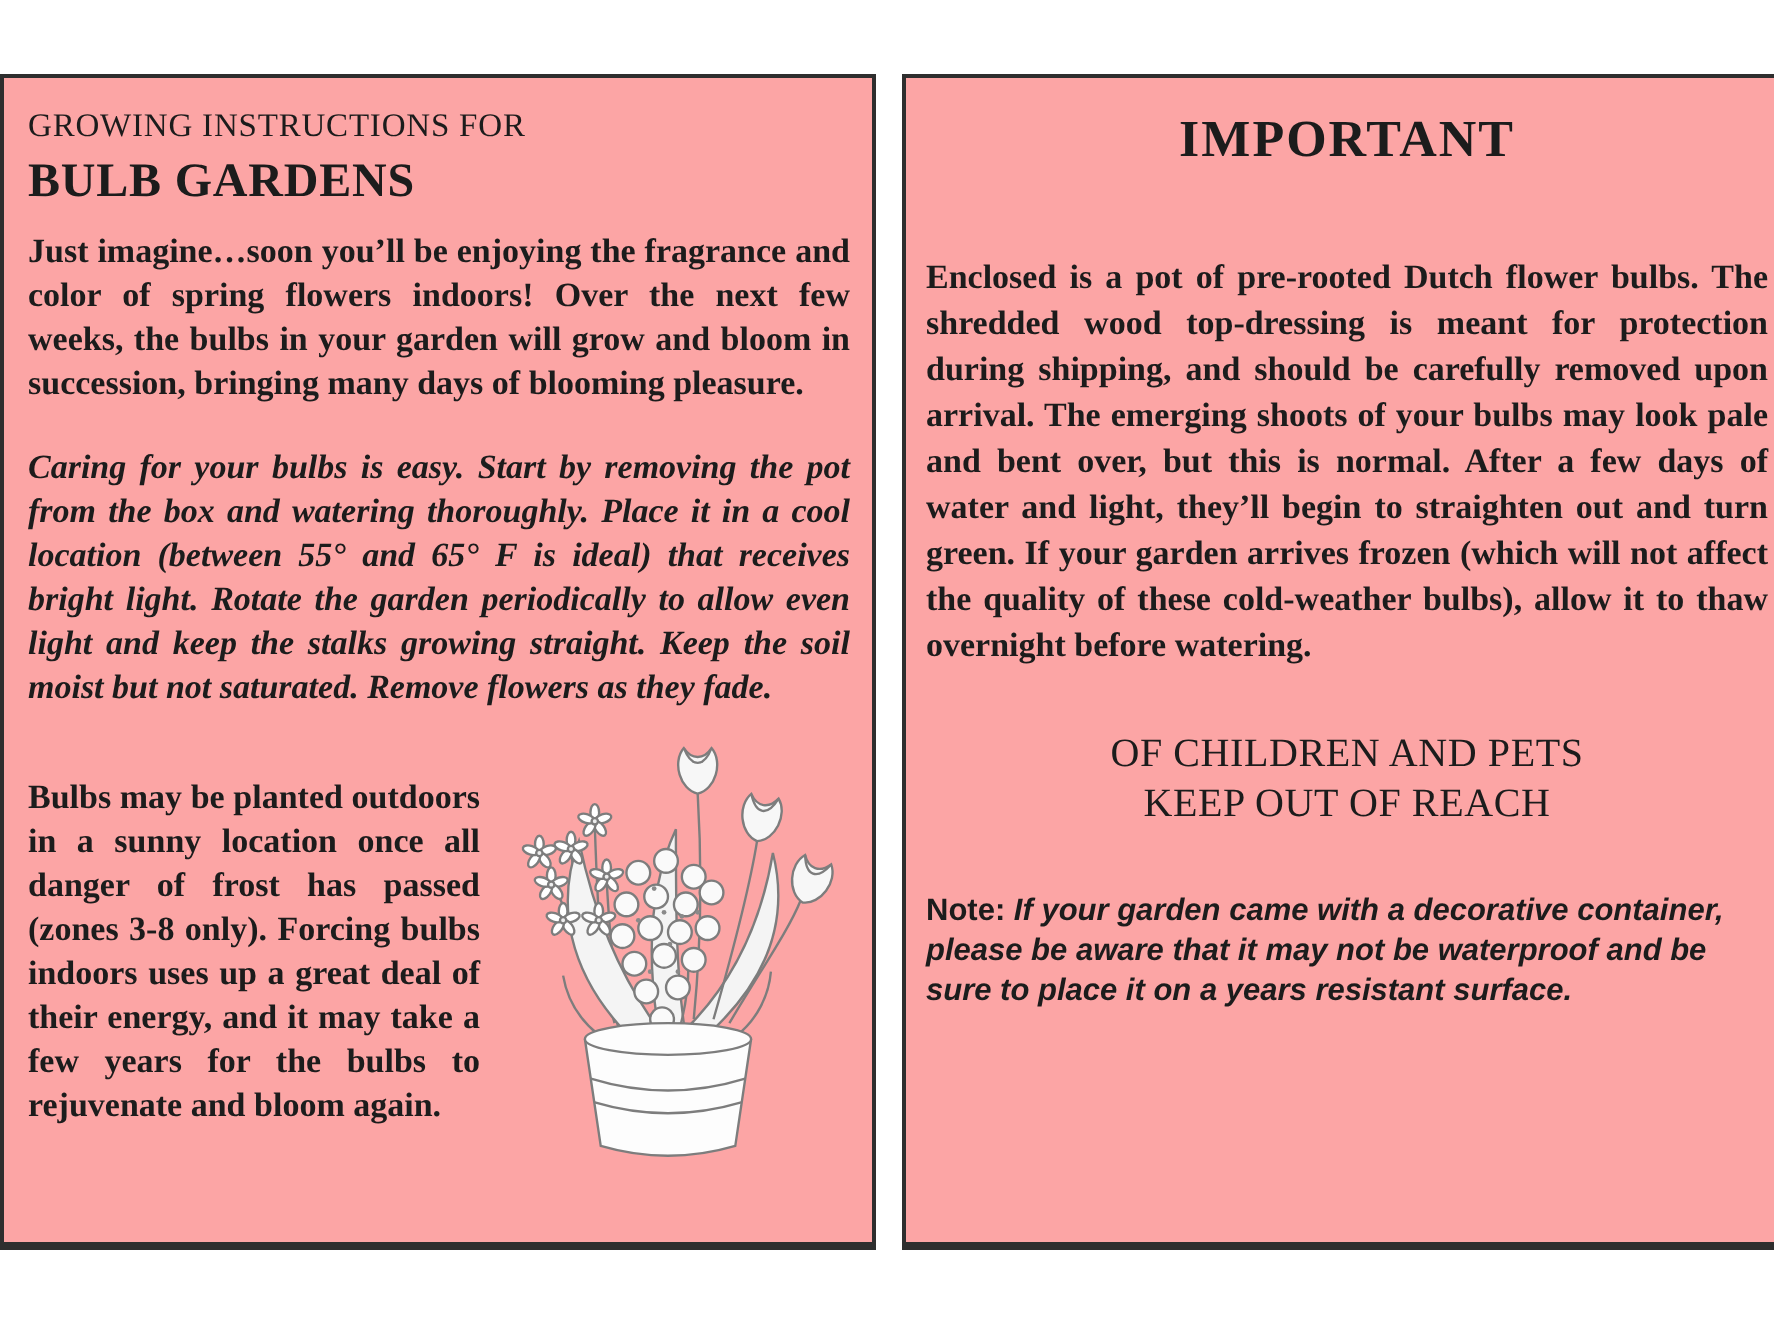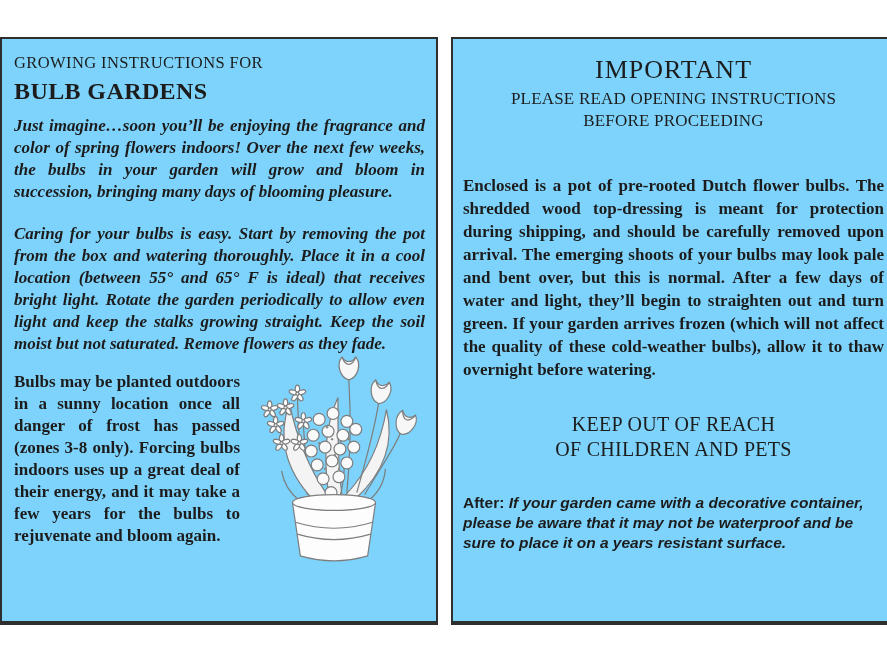--- a/index.html
+++ b/index.html
@@ -1,37 +1,37 @@
 <!DOCTYPE html>
 <html><head>
 <meta charset="utf-8">
 <style>
   html,body{margin:0;padding:0;}
   body{
     width:887px;height:668px;position:relative;background:#ffffff;
     font-family:"Liberation Serif", serif;color:#1c1c1c;overflow:hidden;
   }
   .panel{
-    position:absolute;top:37px;height:588px;background:#7dd3fc;
+    position:absolute;top:37px;height:588px;background:#fca5a5;
     border:2.5px solid #2e2e2e;border-bottom-width:4px;
     box-sizing:border-box;overflow:hidden;
   }
   .panel-left{left:0;width:438px;padding:14px 11px 0 12px;}
   .panel-right{left:451px;width:446px;padding:12px 11px 0 10px;}
 
   .eyebrow{font-size:16.5px;letter-spacing:.4px;}
   .big-title{font-size:24px;font-weight:bold;letter-spacing:.4px;margin-top:1px;line-height:34px;}
   .body-text{font-size:17px;font-weight:bold;line-height:22px;text-align:justify;}
-  .para1{margin-top:7px;font-style:italic;}
+  .para1{margin-top:7px;}
   .para2{margin-top:20px;font-style:italic;}
-  .wrap-row{display:flex;margin-top:16px;}
+  .wrap-row{display:flex;margin-top:33px;}
   .para3{width:226px;flex:0 0 226px;}
   .illo{flex:1;display:flex;justify-content:center;margin-top:-28px;}
 
-  .heading{ text-align:center;font-size:26px;font-weight:normal;letter-spacing:1px;margin-top:4px;line-height:30px;}
+  .heading{ text-align:center;font-size:26px;font-weight:bold;letter-spacing:1px;margin-top:4px;line-height:30px;}
   .subheading{text-align:center;font-size:17px;line-height:22px;margin-top:3px;letter-spacing:.2px;}
   .r-body{margin-top:42px;line-height:23px;}
   .warning{text-align:center;font-size:20px;line-height:25px;margin-top:31px;letter-spacing:.3px;}
   .note{
     font-family:"Liberation Sans", sans-serif;font-size:15.5px;line-height:20px;
     margin-top:31px;font-weight:bold;font-style:italic;text-align:left;
   }
   .note-label{font-style:normal;}
   svg .ln{stroke:#7d7d7d;stroke-width:1.2;fill:none;}
 </style>
@@ -132,26 +132,22 @@
           <path d="M56 180 Q95 192 134 180"></path>
           <path d="M58 192 Q95 203 132 192"></path>
         </g>
       </svg>
     </div>
   </div>
 </section>
 
 <section class="panel panel-right">
   <div class="heading">IMPORTANT</div>
-  <div class="subheading">
-    <div>PLEASE READ OPENING INSTRUCTIONS</div>
-    <div>BEFORE PROCEEDING</div>
-  </div>
   <p class="body-text r-body" style="margin-bottom:0;">Enclosed is a pot of pre-rooted Dutch flower bulbs. The shredded wood top-dressing is meant for protection during shipping, and should be carefully removed upon arrival. The emerging shoots of your bulbs may look pale and bent over, but this is normal. After a few days of water and light, they’ll begin to straighten out and turn green. If your garden arrives frozen (which will not affect the quality of these cold-weather bulbs), allow it to thaw overnight before watering.</p>
   <div class="warning">
+    <div>OF CHILDREN AND PETS</div>
     <div>KEEP OUT OF REACH</div>
-    <div>OF CHILDREN AND PETS</div>
   </div>
   <p class="note" style="margin-bottom:0;">
-    <span class="note-label">After:</span>
+    <span class="note-label">Note:</span>
     <span>If your garden came with a decorative container, please be aware that it may not be waterproof and be sure to place it on a years resistant surface.</span>
   </p>
 </section>
 
 </body></html>

